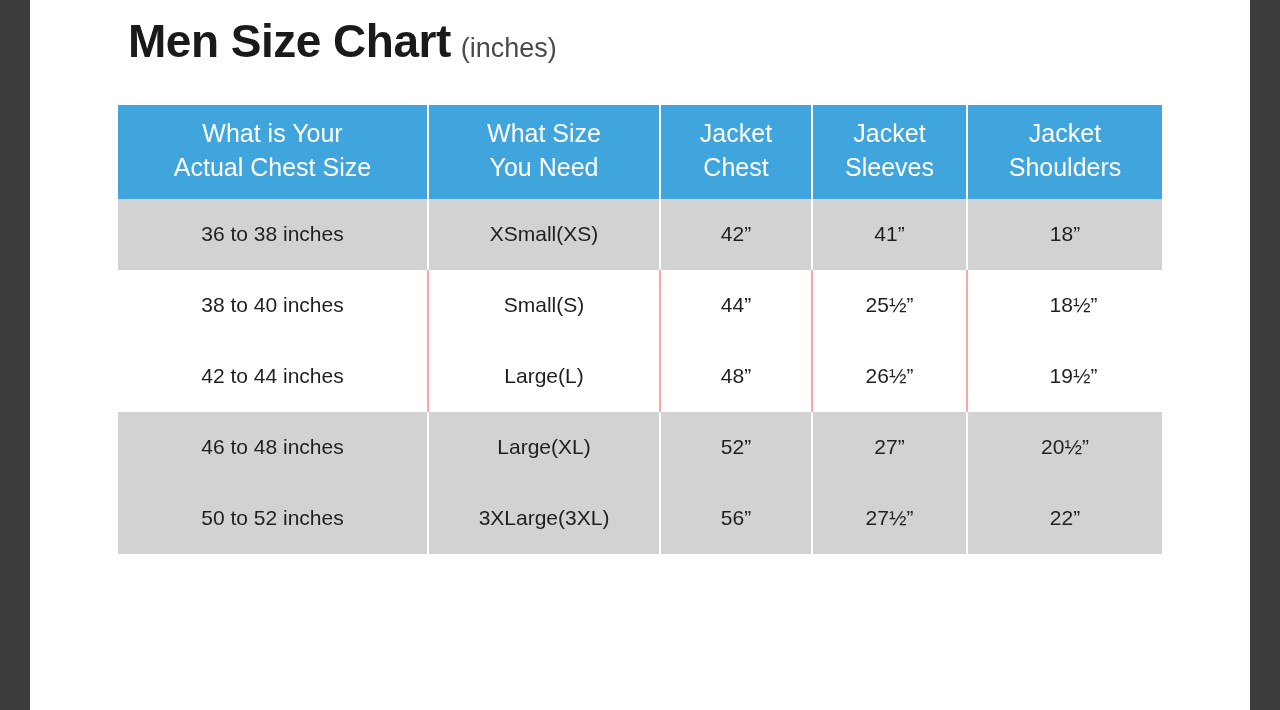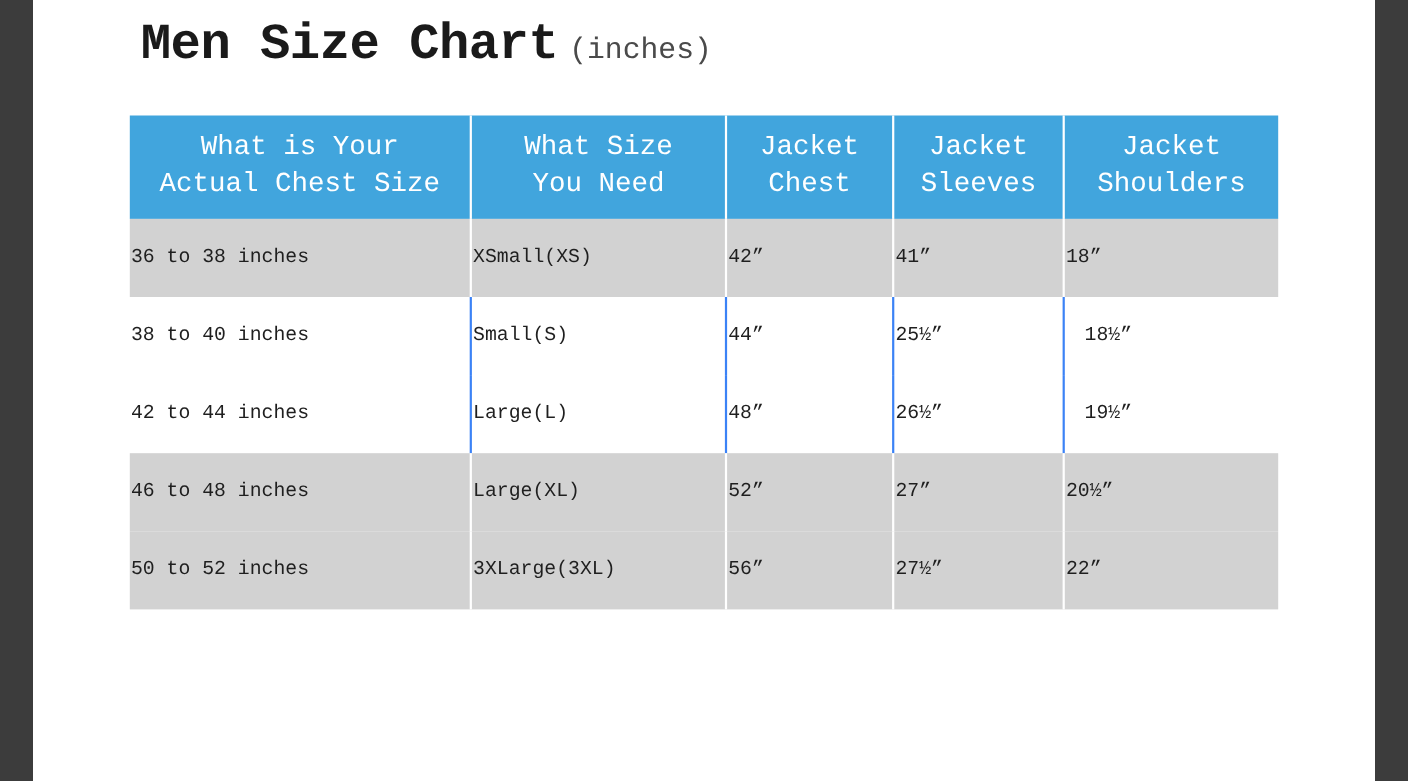--- a/index.html
+++ b/index.html
@@ -10,21 +10,20 @@
     background: #3a3a3a;
     font-family: "Liberation Sans", sans-serif;
     overflow: hidden;
   }
 
   .screen {
     position: relative;
     width: 1280px;
     height: 710px;
     background: #3c3c3c;
-    font-family: Liberation Mono, monospace;
   }
 
   
   .gutter-left {
     position: absolute;
     left: 0; top: 0;
     width: 30px; height: 710px;
     background: #3c3c3c;
   }
   .gutter-right {
@@ -80,31 +79,32 @@
     font-size: 25px;
     line-height: 1.35;
     padding: 12px 4px 14px 4px;
     text-align: center;
     vertical-align: middle;
     border-right: 2px solid #ffffff;
   }
   table.size-chart th:last-child { border-right: none; }
 
   table.size-chart td {
-    font-size: 18px;
+    font-size: 21px;
     color: #1f1f1f;
+    text-align: center;
     height: 69px;
     vertical-align: middle;
     border-right: 2px solid #ffffff;
   }
   table.size-chart td:last-child { border-right: none; }
 
   tr.row-shade td { background: #d2d2d2; }
   tr.row-plain td { background: #ffffff; }
-  tr.row-plain td { border-right: 2px solid #3b82f6; }
+  tr.row-plain td { border-right: 2px solid #fca5a5; }
   tr.row-plain td:last-child { border-right: none; padding-left: 18px; }
 
   .col1 { width: 310px; }
   .col2 { width: 232px; }
   .col3 { width: 152px; }
   .col4 { width: 155px; }
   .col5 { width: 195px; }
 </style>
 </head>
 <body>

